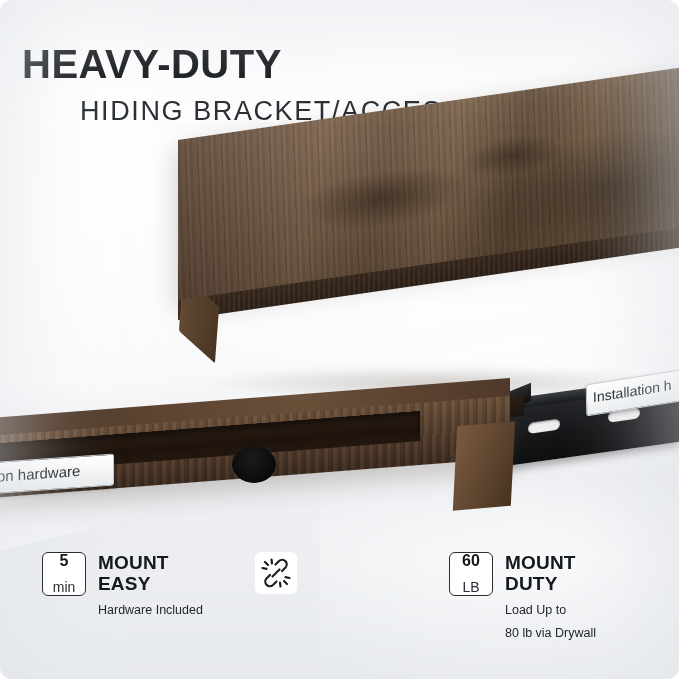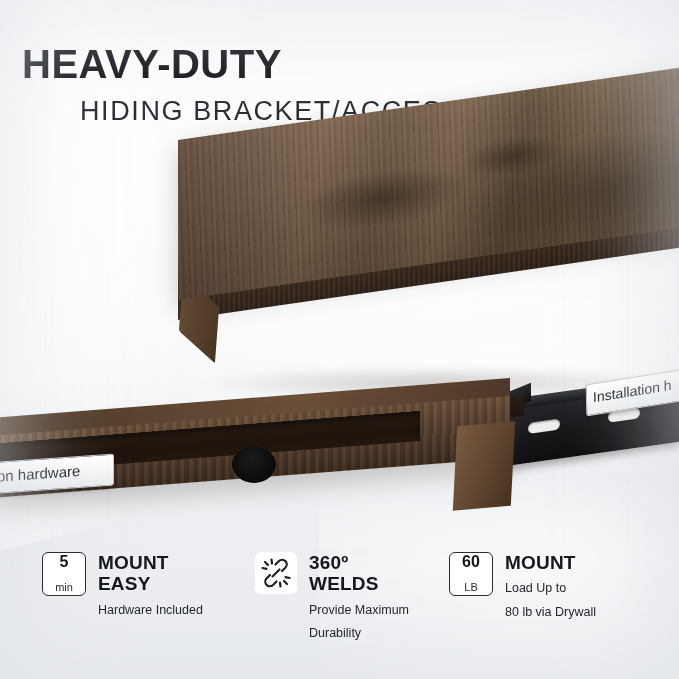--- a/index.html
+++ b/index.html
@@ -8,20 +8,21 @@
     font-family:"Liberation Sans", sans-serif;
     background:#ffffff;
     overflow:hidden;
     position:relative;
   }
   .page{
     position:absolute;inset:0;
     background:
       radial-gradient(ellipse 760px 420px at 58% 24%, #ffffff 0%, #fbfbfc 46%, #f2f3f5 78%, #eceef1 100%);
     overflow:hidden;
+    border-radius:12px;
   }
   
   .sweep1{
     position:absolute;left:-120px;top:-40px;width:420px;height:560px;
     background:linear-gradient(118deg, rgba(255,255,255,0) 0%, rgba(255,255,255,.95) 42%, rgba(255,255,255,0) 70%);
     transform:rotate(-14deg);
     pointer-events:none;
   }
   .sweep2{
     position:absolute;right:-160px;top:300px;width:520px;height:460px;
@@ -221,21 +222,21 @@
   .f2{position:absolute;left:235px;top:0;width:210px;}
   .f3{position:absolute;left:429px;top:0;width:200px;}
 
   .badge{
     width:42px;height:42px;flex:0 0 42px;
     border:1.6px solid #2a2e33;border-radius:6px;
     display:flex;flex-direction:column;align-items:center;justify-content:center;
     background:#ffffff;
   }
   .badge .big{font-size:16px;font-weight:bold;color:#14171a;line-height:1;}
-  .badge .small{font-size:11px;color:#2a2e33;line-height:1.1;margin-top:11px;}
+  .badge .small{font-size:14px;color:#2a2e33;line-height:1.1;margin-top:11px;}
   .badge.icon-badge{border:none;}
   .ftext{display:flex;flex-direction:column;}
   .fhead{
     font-size:19px;font-weight:bold;color:#15181c;line-height:1.12;
     letter-spacing:.2px;
   }
   .fdesc{
     margin-top:7px;
     font-size:12.5px;color:#23272b;line-height:1.35;
   }
@@ -305,34 +306,29 @@
         <svg width="40" height="40" viewBox="0 0 40 40" aria-hidden="true">
           <g fill="none" stroke="#1d2024" stroke-width="2.2" stroke-linecap="round">
             <path d="M14 22 L10.5 25.5 a4.6 4.6 0 0 0 6.5 6.5 L20.5 28.5"></path>
             <path d="M26 18 L29.5 14.5 a4.6 4.6 0 0 0 -6.5 -6.5 L19.5 11.5"></path>
             <path d="M16.5 23.5 L23.5 16.5"></path>
             <path d="M9 9 L12 12 M6.5 15 L10.5 15.8 M15.5 6.5 L16 10.5"></path>
             <path d="M31 31 L28 28 M33.5 25 L29.5 24.2 M24.5 33.5 L24 29.5"></path>
           </g>
         </svg>
       </div>
-      <div class="ftext">
-        <div class="fhead">360º</div>
-        <div class="fhead">WELDS</div>
-        <div class="fdesc">Provide Maximum</div>
-        <div class="fdesc">Durability</div>
-      </div>
     </div>
 
     <div class="feature f3">
       <div class="badge">
         <div class="big">60</div>
         <div class="small">LB</div>
       </div>
       <div class="ftext">
         <div class="fhead">MOUNT</div>
+        <div class="fhead">DUTY</div>
         <div class="fdesc">Load Up to</div>
         <div class="fdesc">80 lb via Drywall</div>
       </div>
     </div>
 
   </div>
 </div>
 
 </body></html>

